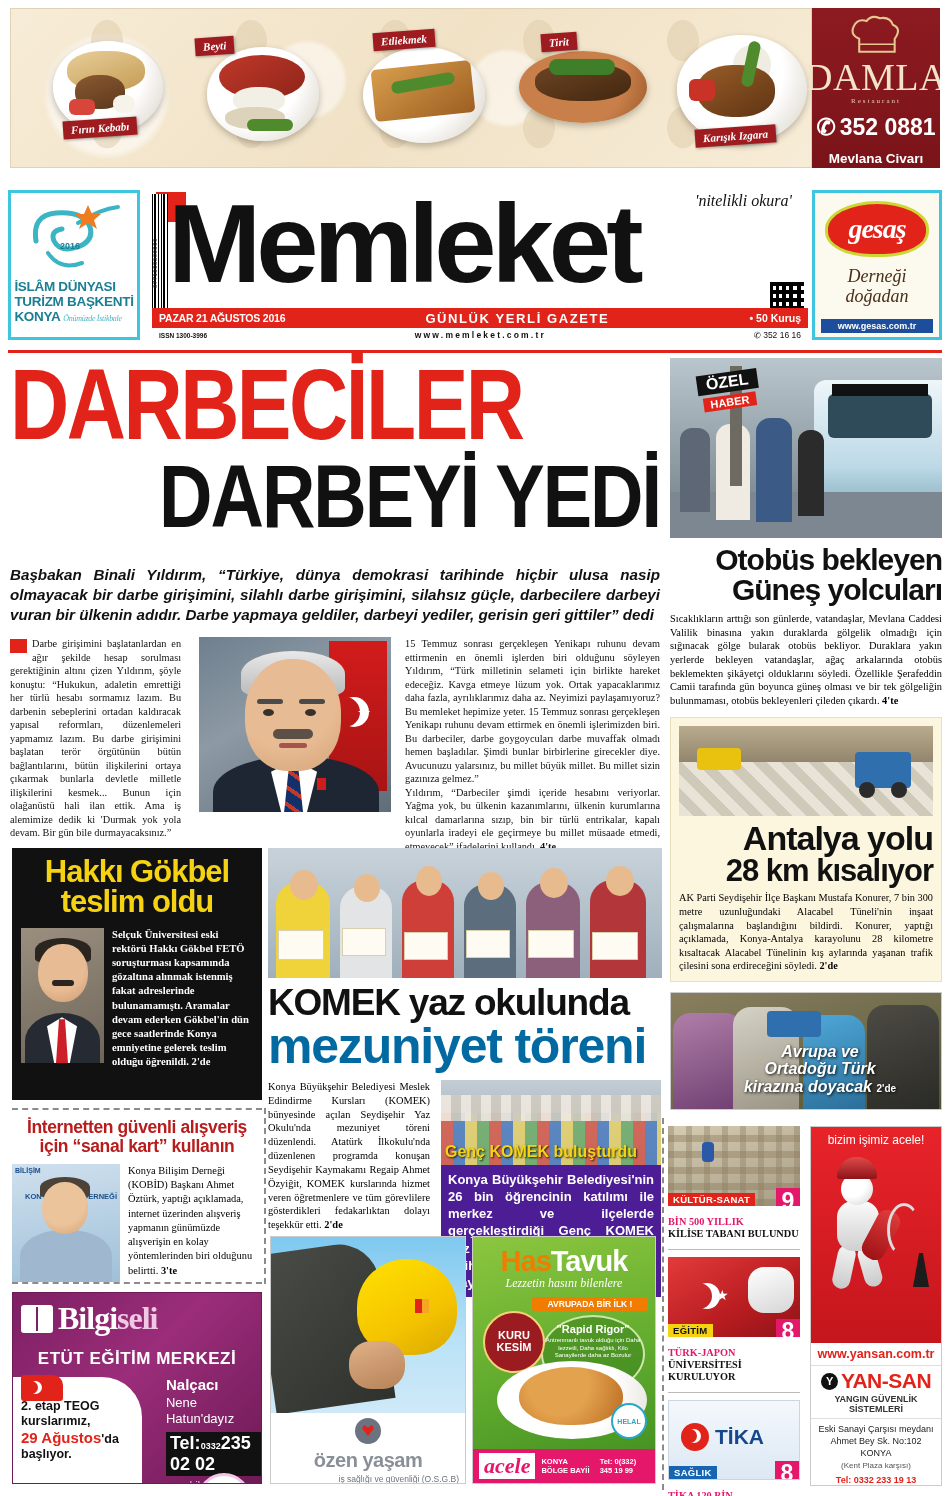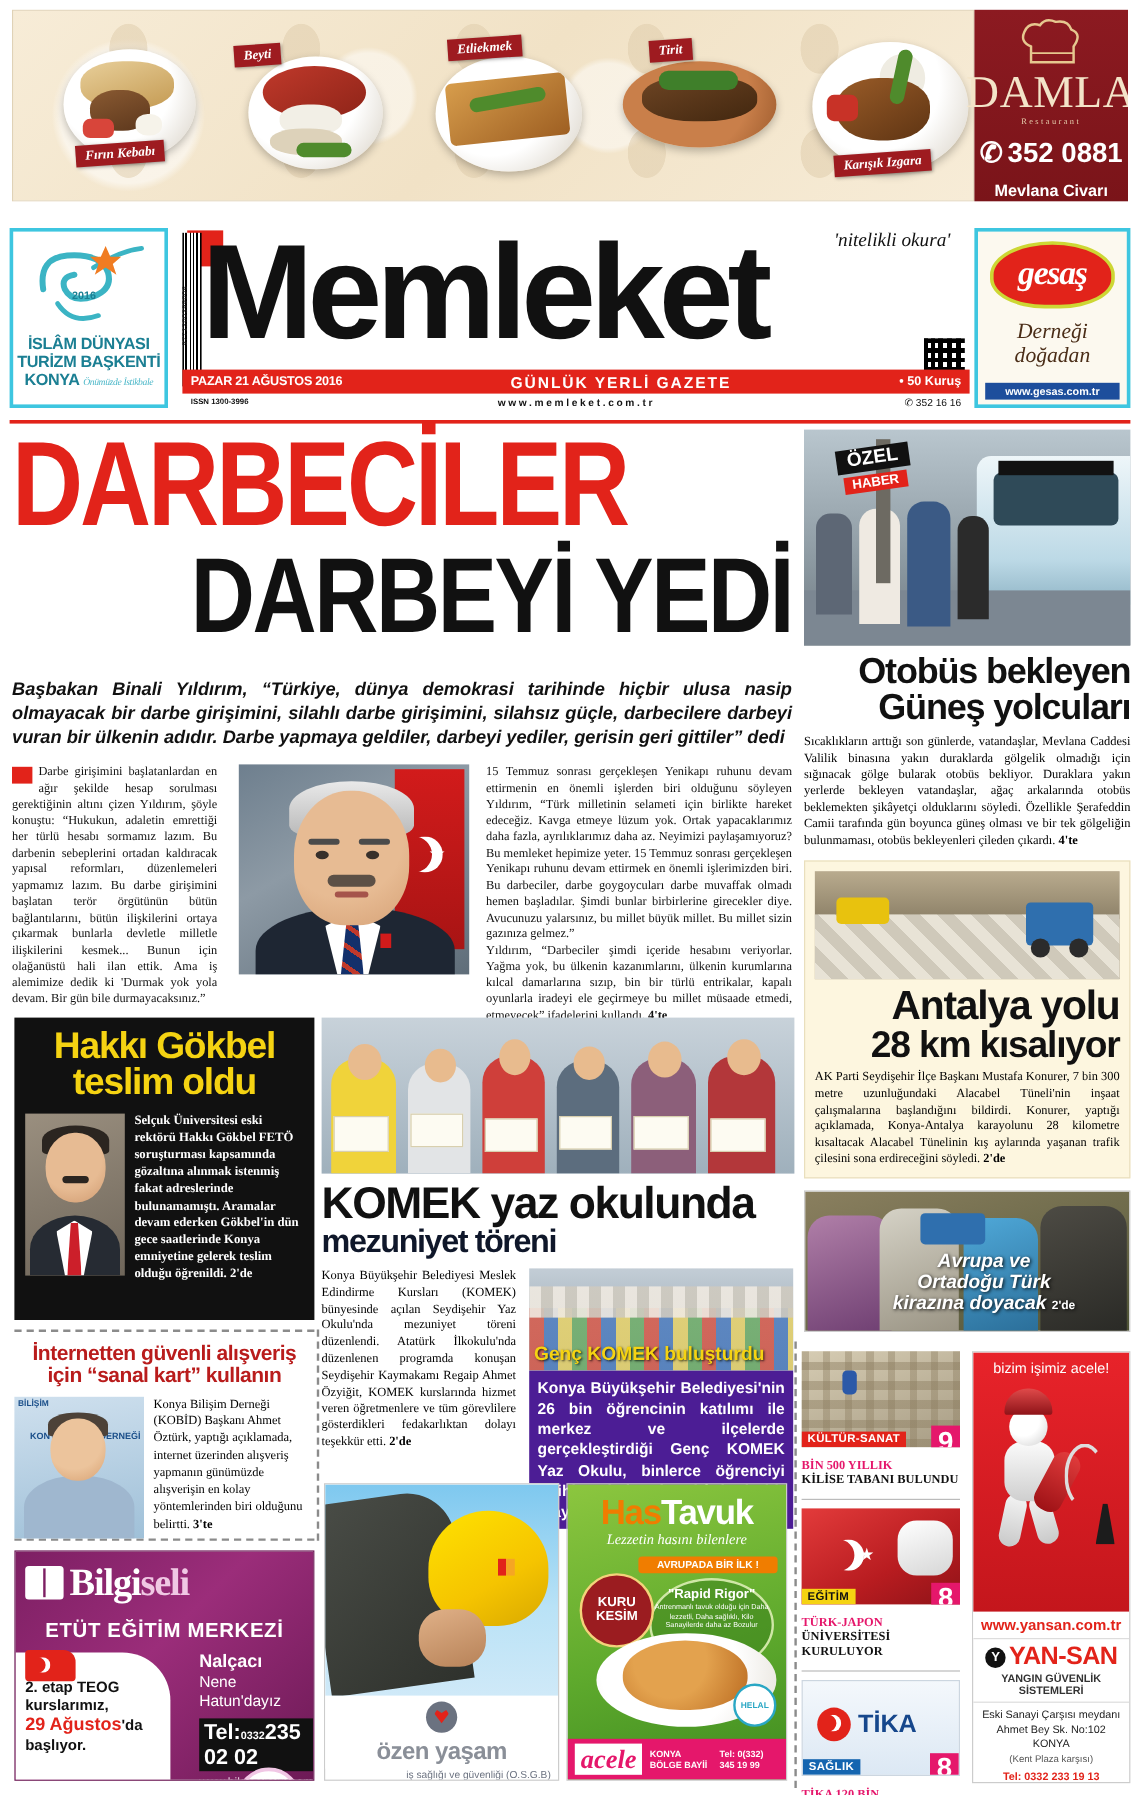--- a/index.html
+++ b/index.html
@@ -93,21 +93,21 @@
   .logo-konya {
     position: absolute; left: 8px; top: 12px; width: 132px; height: 150px;
     border: 3px solid #3ec6e0; background: #fff;
     display: flex; flex-direction: column; align-items: center; justify-content: flex-start;
     padding-top: 8px;
   }
   .konya-swoosh { width: 96px; height: 78px; position: relative; }
   .konya-text {
     font-family: "Liberation Sans", sans-serif;
     font-weight: bold; font-size: 13.5px; color: #1b7f93;
-    line-height: 1.12; text-align: center; letter-spacing: -.3px;
+    line-height: 1.12; text-align: left; letter-spacing: -.3px;
   }
   .konya-script { font-family: "Liberation Serif", serif; font-style: italic; font-size: 8px; color:#4bb7c8; font-weight: normal;}
   .barcode {
     position: absolute; left: 152px; top: 16px; width: 16px; height: 128px;
     background: repeating-linear-gradient(90deg,#000 0 1px, #fff 1px 2px, #000 2px 4px, #fff 4px 6px, #000 6px 7px, #fff 7px 9px);
   }
   .barcode-num {
     position: absolute; left: 146px; top: 92px; width: 110px;
     font-family: "Liberation Sans", sans-serif; font-size: 6px;
     transform: rotate(-90deg); transform-origin: 12px 6px; letter-spacing: .5px; color:#222;
@@ -285,21 +285,21 @@
   .kid { position: absolute; bottom: 0; border-radius: 22px 22px 0 0; }
   .kid-head { position: absolute; border-radius: 50%; }
   .cert { position: absolute; background: #fdfbf2; border: 1px solid #d8cfae; }
   .komek-h1 {
     font-family: "Liberation Sans", sans-serif; font-weight: bold;
     font-size: 37px; line-height: 1.0; color: #111; letter-spacing: -1.2px;
     margin-top: 6px;
   }
   .komek-h2 {
     font-family: "Liberation Sans", sans-serif; font-weight: bold;
-    font-size: 27px; line-height: 1.0; color: #0f172a; letter-spacing: -1.2px;
+    font-size: 50px; line-height: 1.0; color: #0369a1; letter-spacing: -1.2px;
   }
   .komek-body { display: flex; gap: 11px; margin-top: 9px; }
   .komek-col { width: 162px; font-size: 10.4px; line-height: 1.33; text-align: justify; }
   .komek-side { width: 220px; }
   .komek-side-photo {
     width: 220px; height: 85px; position: relative; overflow: hidden;
     background: linear-gradient(180deg,#c3cdd6 0%,#8e9ea9 100%);
   }
   .komek-side-cap {
     position: absolute; left: 4px; bottom: 4px;

